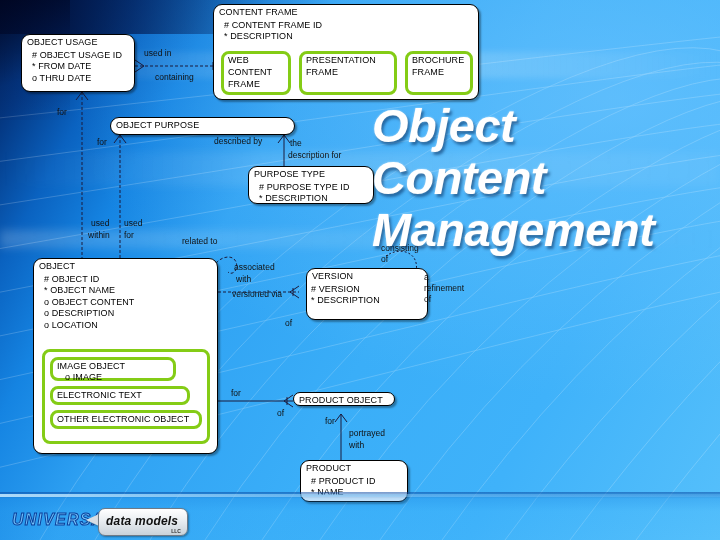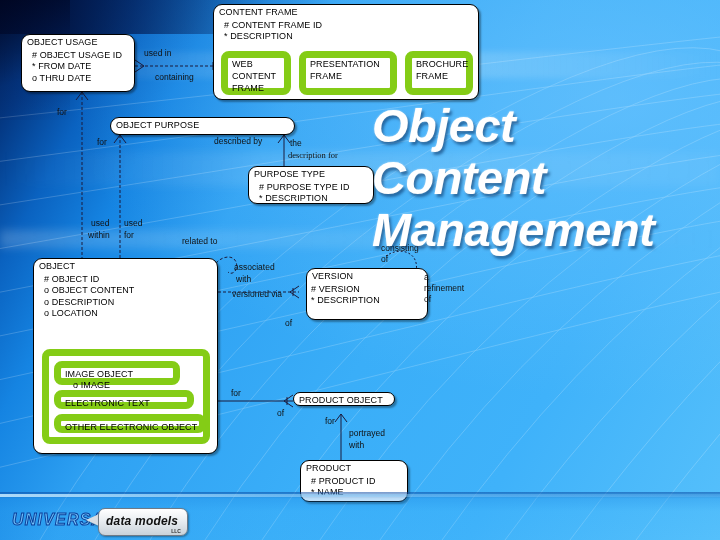--- a/index.html
+++ b/index.html
@@ -32,21 +32,21 @@
   .ent{
     position:absolute;background:#ffffff;border:1px solid #000;
     border-radius:9px;box-sizing:border-box;color:#000;
     font-size:9px;line-height:11.5px;letter-spacing:.1px;
     box-shadow:2px 2px 2px rgba(0,0,0,.35);
   }
   .ent .ttl{display:block;padding:2px 0 1px 5px;white-space:nowrap;}
   .ent .attrs{display:block;padding:0 0 2px 10px;}
   .ent .attrs span{display:block;white-space:nowrap;}
   .sub{
-    position:absolute;background:#fff;border:7px solid #84cc16;border-radius:8px;
+    position:absolute;background:#fff;border:3px solid #84cc16;border-radius:8px;
     box-sizing:border-box;font-size:9px;line-height:11px;color:#000;
   }
   .sub .stl{display:block;padding:1px 0 0 4px;white-space:nowrap;}
   .sub .sattr{display:block;padding:0 0 6px 12px;white-space:nowrap;}
 
   
   .lbl{
     position:absolute;color:#111;font-size:8.5px;line-height:10px;
     white-space:nowrap;font-family:"Liberation Sans",sans-serif;
   }
@@ -206,20 +206,21 @@
     <span class="attrs">
       <span># PURPOSE TYPE ID</span>
       <span>* DESCRIPTION</span>
     </span>
   </div>
 
   <div class="ent" style="left:33px;top:258px;width:185px;height:196px;">
     <span class="ttl">OBJECT</span>
     <span class="attrs">
       <span># OBJECT ID</span>
+      <span>* OBJECT NAME</span>
       <span>o OBJECT CONTENT</span>
       <span>o DESCRIPTION</span>
       <span>o LOCATION</span>
     </span>
     <div class="sub" style="left:8px;top:90px;width:168px;height:95px;">
       <div class="sub" style="left:5px;top:5px;width:126px;height:24px;">
         <span class="stl">IMAGE OBJECT</span>
         <span class="sattr">o IMAGE</span>
       </div>
       <div class="sub" style="left:5px;top:34px;width:140px;height:19px;">
@@ -250,21 +251,21 @@
       <span>* NAME</span>
     </span>
   </div>
 
   <div class="lbl" style="left:144px;top:48px;">used in</div>
   <div class="lbl" style="left:155px;top:72px;">containing</div>
   <div class="lbl" style="left:57px;top:107px;">for</div>
   <div class="lbl" style="left:97px;top:137px;">for</div>
   <div class="lbl" style="left:214px;top:136px;">described by</div>
   <div class="lbl" style="left:290px;top:138px;">the</div>
-  <div class="lbl" style="left:288px;top:150px;font-family:Liberation Serif, serif;">description for</div>
+  <div class="lbl" style="left:288px;top:150px;">description for</div>
   <div class="lbl" style="left:91px;top:218px;">used</div>
   <div class="lbl" style="left:88px;top:230px;">within</div>
   <div class="lbl" style="left:124px;top:218px;">used</div>
   <div class="lbl" style="left:124px;top:230px;">for</div>
   <div class="lbl" style="left:182px;top:236px;">related to</div>
   <div class="lbl" style="left:234px;top:262px;">associated</div>
   <div class="lbl" style="left:236px;top:274px;">with</div>
   <div class="lbl" style="left:232px;top:289px;">versioned via</div>
   <div class="lbl" style="left:285px;top:318px;">of</div>
   <div class="lbl" style="left:381px;top:243px;">consisting</div>

